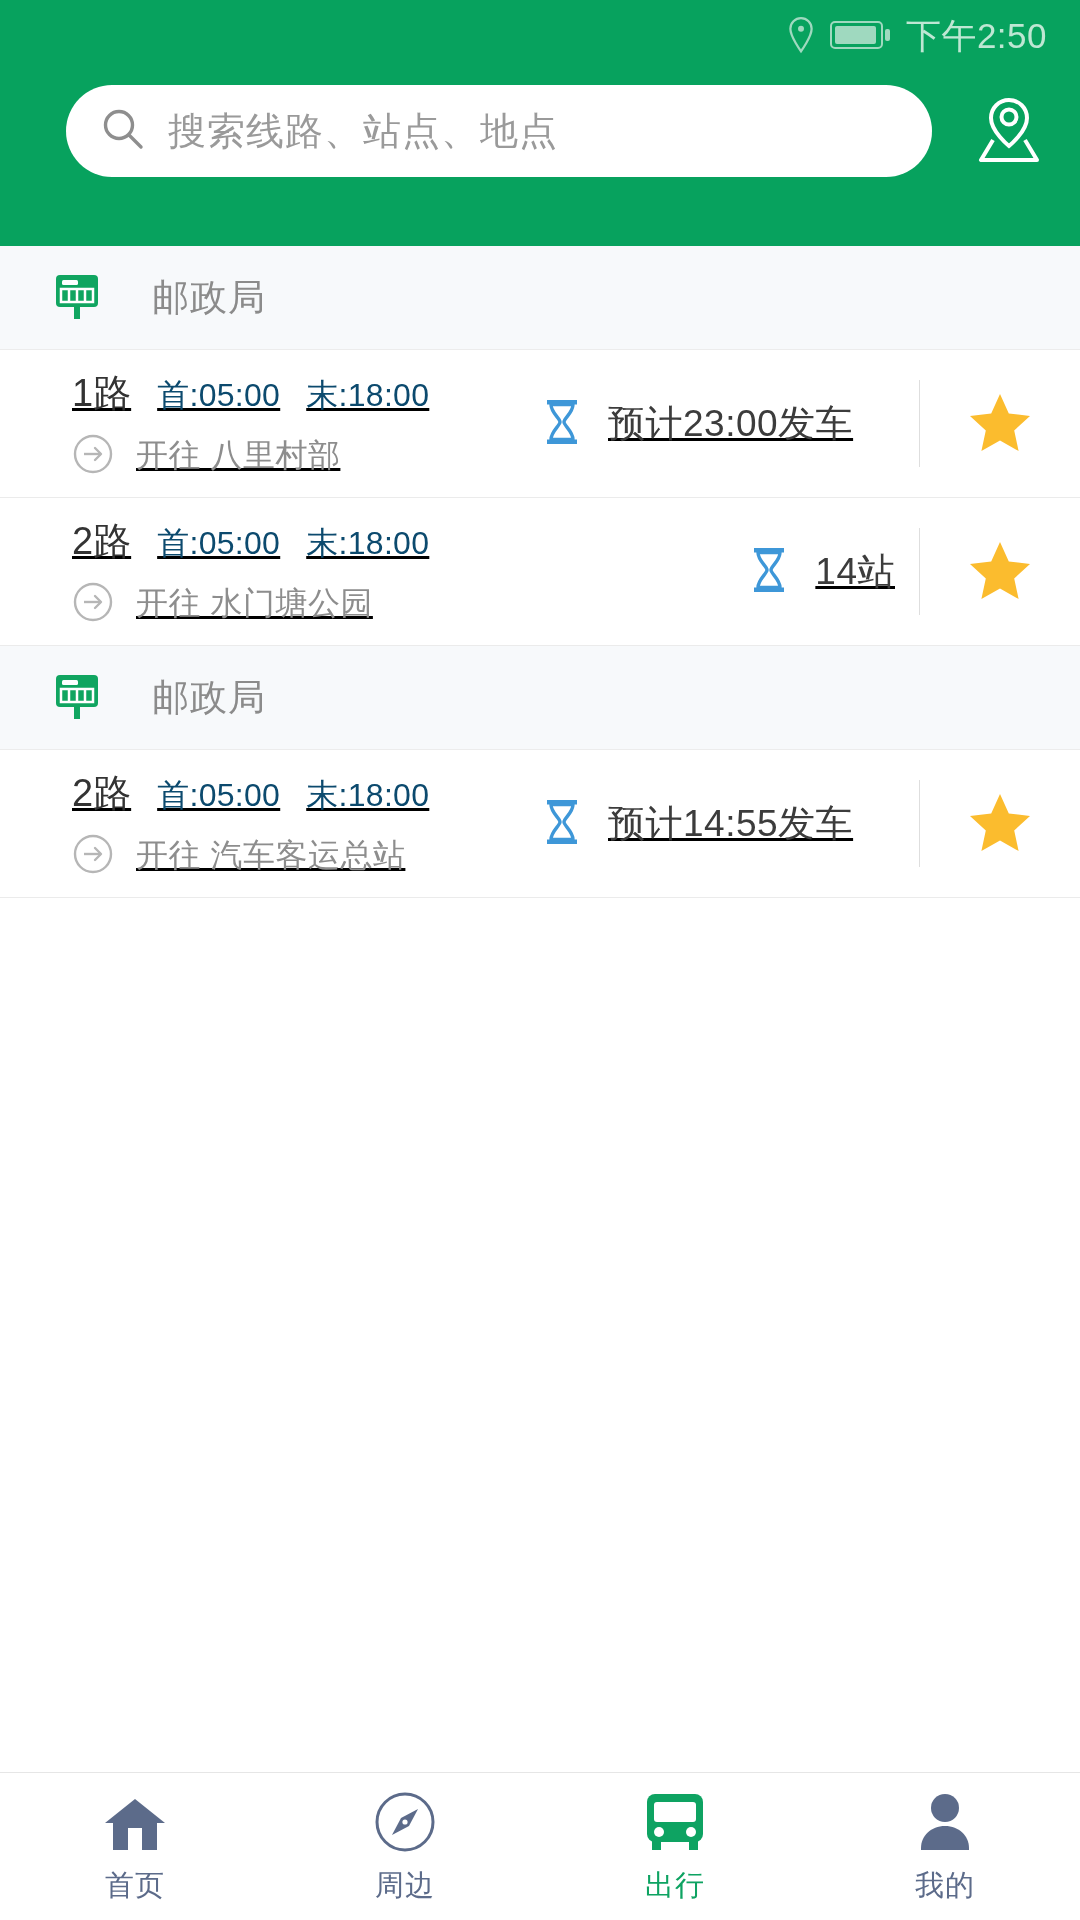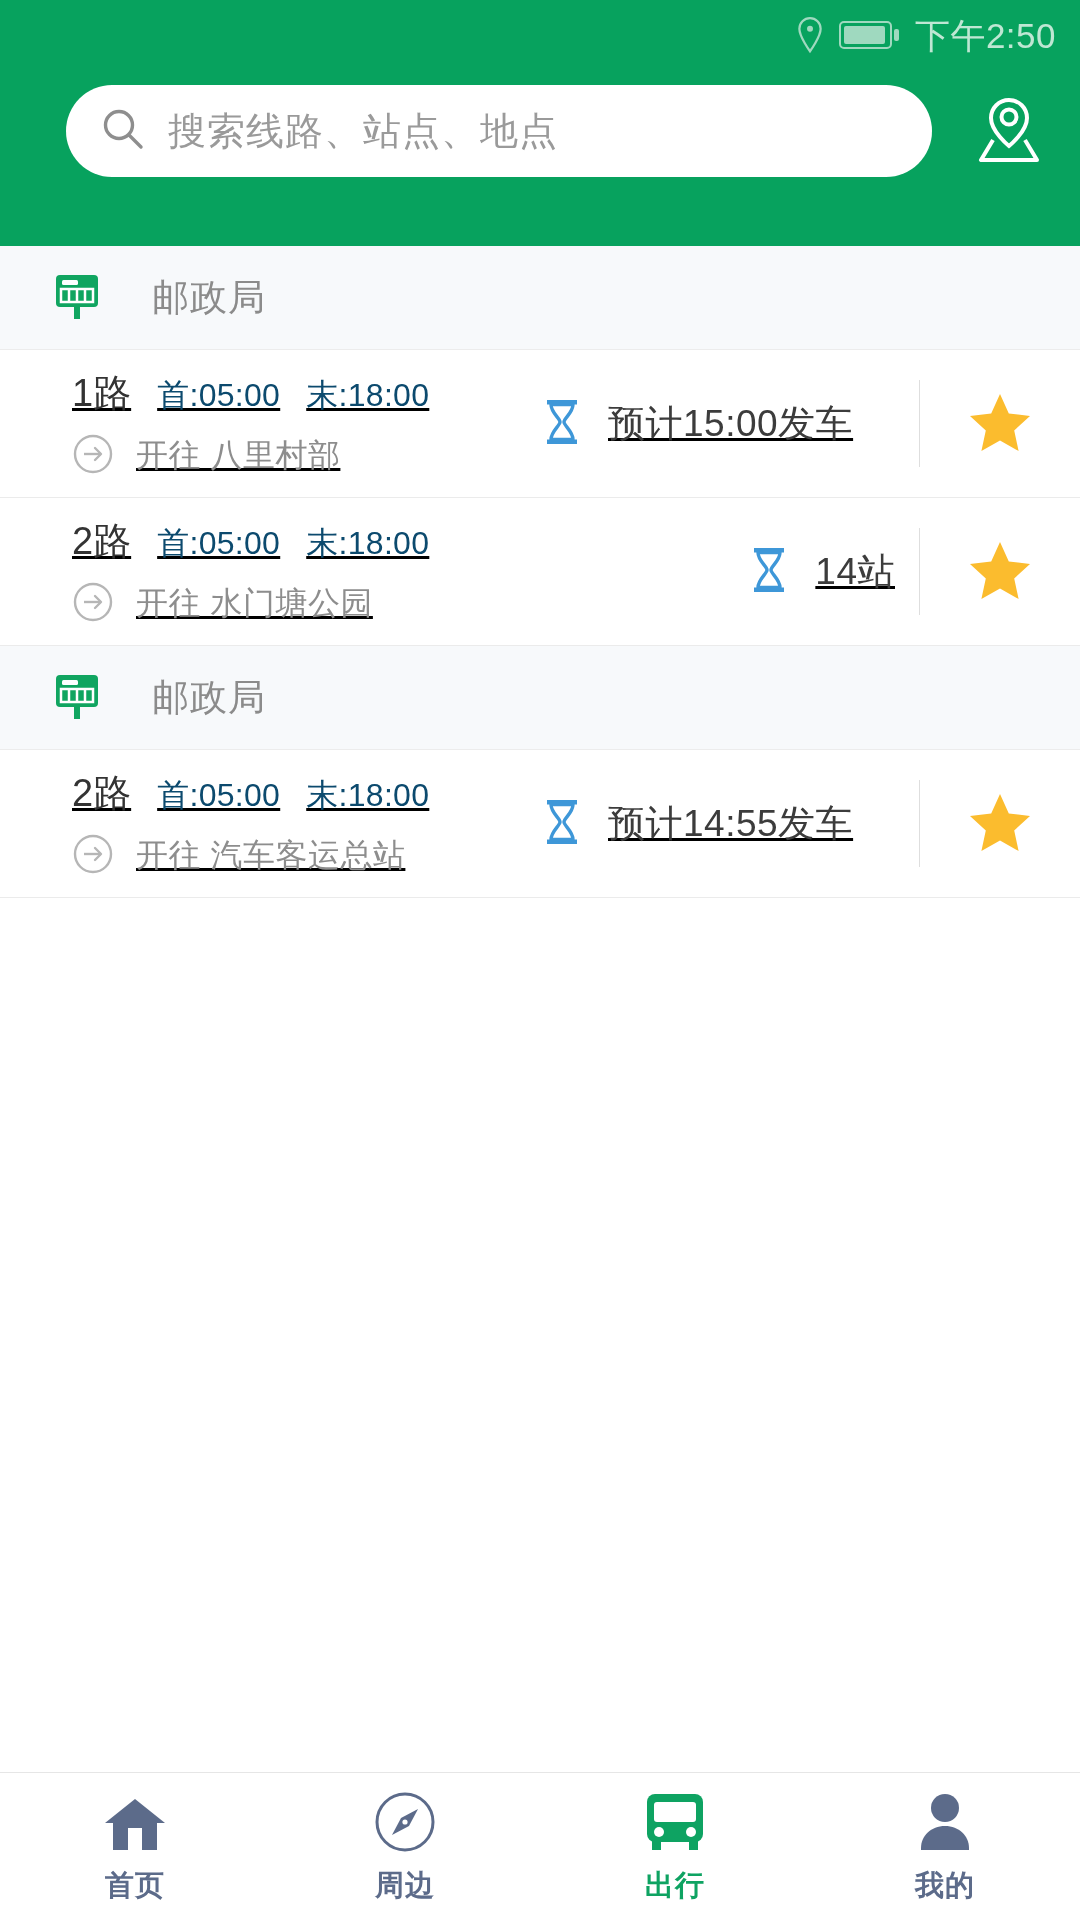--- a/index.html
+++ b/index.html
@@ -9,21 +9,21 @@
     background:#ffffff;
     overflow:hidden;
   }
   .screen { width:1080px; height:1920px; display:flex; flex-direction:column; position:relative; }
 
   
   .header { background:#07A25E; flex:0 0 246px; position:relative; }
 
   .statusbar {
     height:70px; display:flex; align-items:center; justify-content:flex-end;
-    padding-right:24px; gap:14px;
+    padding-right:33px; gap:14px;
   }
   .sb-icon { display:flex; align-items:center; }
   .sb-time {
     color:#BEE7D3; font-size:35px; letter-spacing:0.5px; line-height:1;
     font-family:"Liberation Sans","DejaVu Sans",sans-serif;
   }
 
   .searchrow {
     position:absolute; left:8px; right:0; top:85px;
     display:flex; align-items:center; padding:0 28px 0 58px; gap:34px;
@@ -85,21 +85,21 @@
 
   
   .bottomnav {
     flex:0 0 148px; background:#fff; border-top:1px solid #e6e6e6;
     display:flex; align-items:stretch;
   }
   .navitem {
     flex:1 1 25%; display:flex; flex-direction:column;
     align-items:center; justify-content:center; gap:12px;
   }
-  .nav-label { font-size:29px; color:#5C6B8A; letter-spacing:1px;font-weight:bold; }
+  .nav-label { font-size:29px; color:#5C6B8A; letter-spacing:1px; }
   .navitem.active .nav-label { color:#0EA362; }
   .nav-icon { height:66px; display:flex; align-items:flex-end; }
   .spacer { flex:1 1 auto; background:#fff; }
 </style>
 </head>
 <body>
 
 <div class="screen">
 
   <div class="header">
@@ -180,21 +180,21 @@
         </div>
       </div>
       <div class="route-mid">
         <span>
           <svg width="40" height="50" viewBox="0 0 40 50">
             <rect x="5" y="3" width="30" height="4.5" fill="#3E97D8"></rect>
             <rect x="5" y="42.5" width="30" height="4.5" fill="#3E97D8"></rect>
             <path d="M9 7.5h22c0 8-9 14-9 17.5 0 3.5 9 9.5 9 17.5H9c0-8 9-14 9-17.5C18 21.5 9 15.5 9 7.5z" fill="none" stroke="#3E97D8" stroke-width="3.4" stroke-linejoin="round"></path>
           </svg>
         </span>
-        <span class="eta-text">预计15:00发车</span>
+        <span class="eta-text">预计23:00发车</span>
       </div>
       <div class="route-divider"></div>
       <div class="route-fav">
         <span>
           <svg width="62" height="60" viewBox="0 0 62 60">
             <polygon points="31,2 39.8,21.5 61,24 45.2,38.4 49.6,59 31,48.6 12.4,59 16.8,38.4 1,24 22.2,21.5" fill="#FBBC2E"></polygon>
           </svg>
         </span>
       </div>
     </div>

